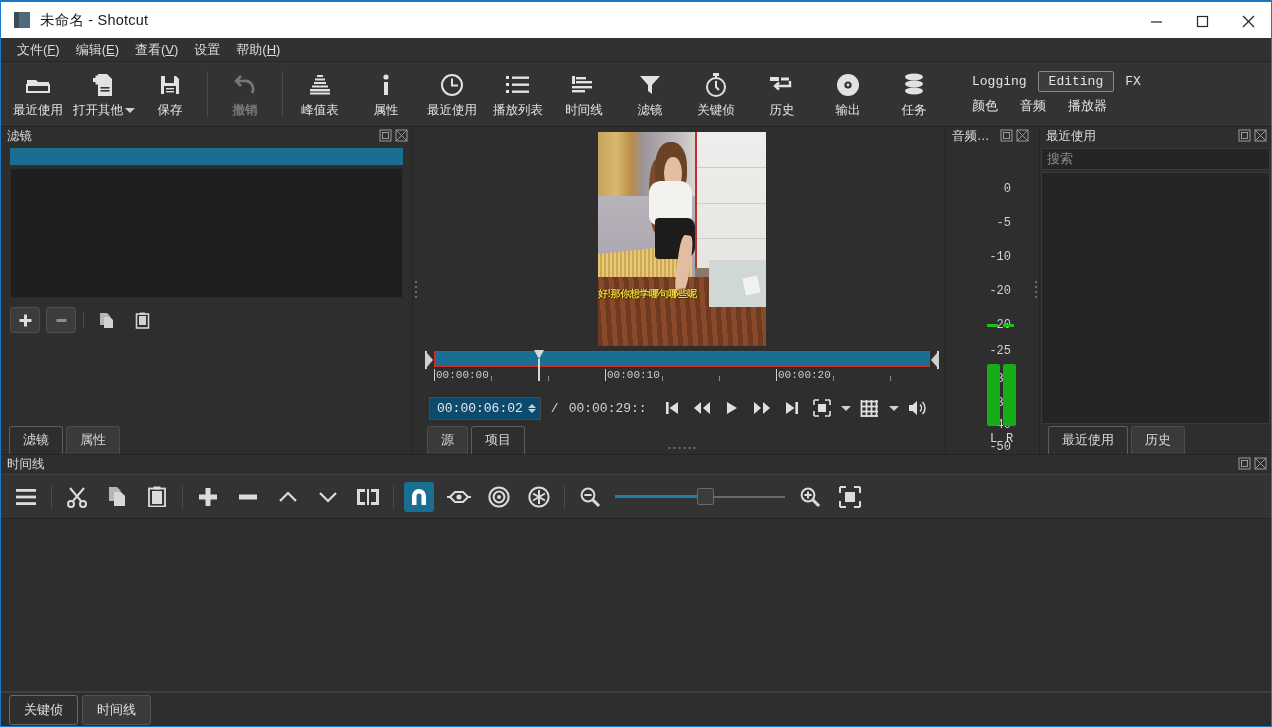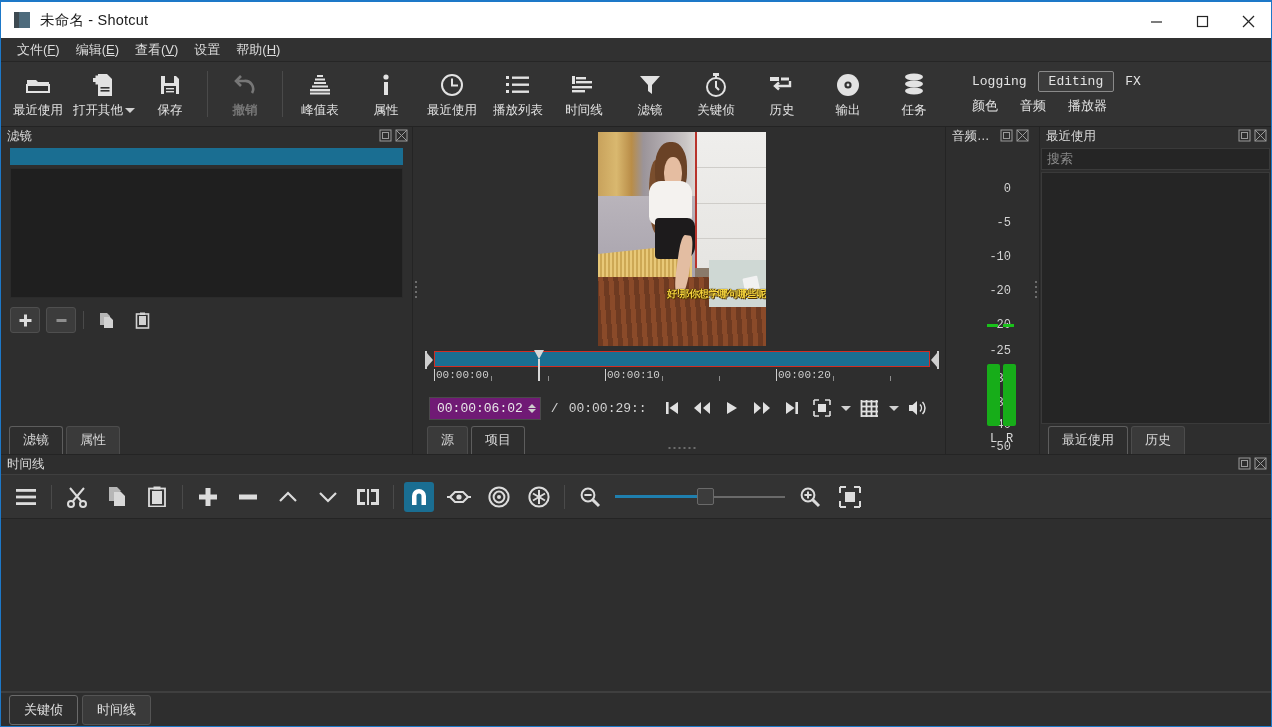--- a/index.html
+++ b/index.html
@@ -273,21 +273,21 @@
   .vf-leg {
     position: absolute; left: 56%; top: 64%; width: 26%; height: 42%;
     background: #e3bda2; border-radius: 30% 30% 40% 40%; transform: rotate(8deg);
   }
   .vf-phone {
     position: absolute; right: 4%; bottom: 24%; width: 9%; height: 8%;
     background: #f2f2f2; border-radius: 1px; transform: rotate(-12deg);
   }
   .vf-sub {
     position: absolute; left: 0; right: 0; bottom: 21%;
-    text-align: right;
+    text-align: left;
     color: #f6d33a;
     font-size: 10px;
     font-weight: bold;
     letter-spacing: -0.4px;
     text-shadow: 0 0 1px #000, 1px 1px 0 #5a3a00, -1px 0 0 #5a3a00;
     white-space: nowrap;
   }
 
   
   .scrubber-wrap { height: 42px; padding: 1px 6px; flex: 0 0 auto; position: relative; }
@@ -327,21 +327,21 @@
   }
   .ruler .lbl { position: absolute; top: 0px; left: 3px; white-space: nowrap; }
 
   
   .transport {
     height: 32px; display: flex; align-items: center;
     padding-left: 10px; gap: 0px;
     flex: 0 0 auto;
   }
   .tc-box {
-    background: #701a75;
+    background: #0c4a6e;
     border: 1px solid #4a4a4a;
     height: 23px;
     display: flex; align-items: center;
     padding: 0 4px 0 7px;
     font-family: "Liberation Mono", "DejaVu Sans Mono", monospace;
     font-size: 13px;
     color: #e8e8e8;
     gap: 5px;
   }
   .spin { display: flex; flex-direction: column; gap: 1px; }

